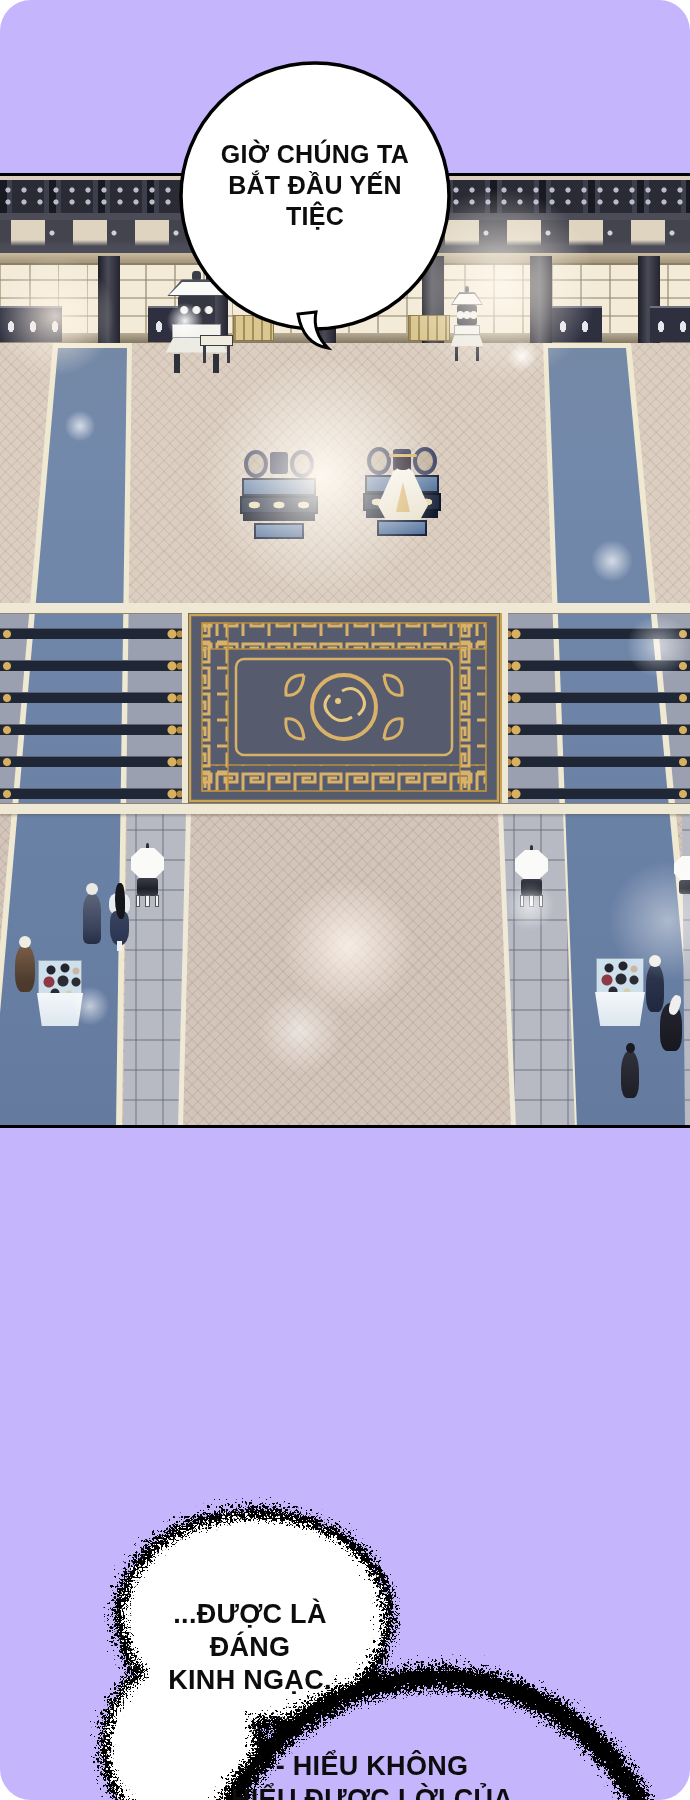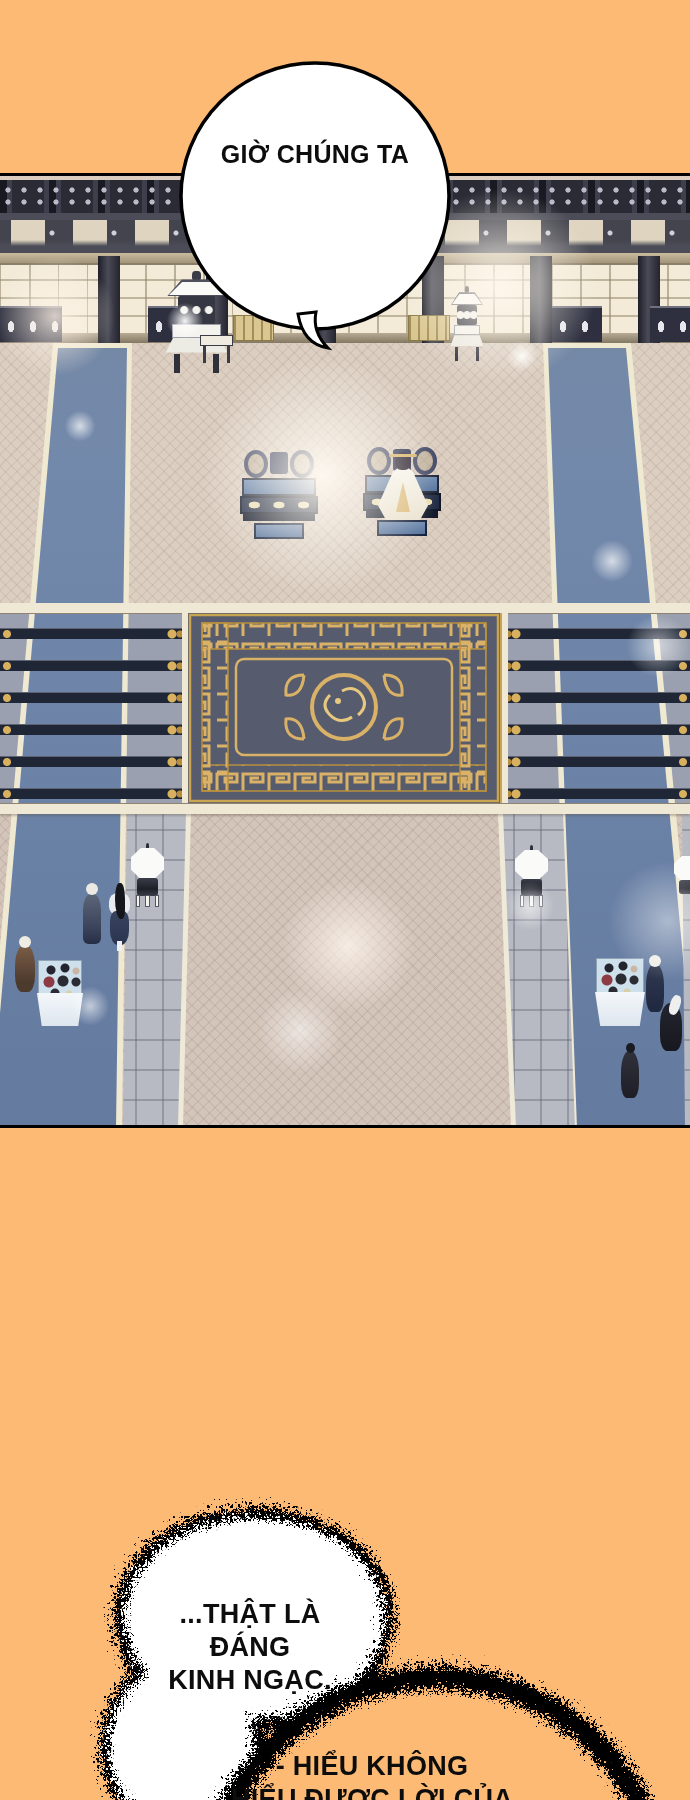--- a/index.html
+++ b/index.html
@@ -1,17 +1,17 @@
 <!DOCTYPE html>
 <html><head>
 <meta charset="utf-8">
 <style>
   html,body{margin:0;padding:0;background:#fff;}
-  .page{position:relative;width:690px;height:1800px;background:#fdba74;overflow:hidden;
-        font-family:"Liberation Sans",sans-serif;}
+  .page{position:relative;width:690px;height:1800px;background:#c4b5fd;overflow:hidden;
+        font-family:"Liberation Sans",sans-serif;border-radius:31px;}
   .a{position:absolute;}
   
   #panel{left:0;top:173px;width:690px;height:955px;border-top:3px solid #000;border-bottom:3px solid #000;
          box-sizing:border-box;overflow:hidden;background:#dbcec1;}
   
   .f-row1{left:0;top:4px;width:690px;height:33px;background-color:#23242c;
     background-image:
       radial-gradient(circle 2.2px at 8px 10px,#b9bcc8 0 2.2px,transparent 3px),
       radial-gradient(circle 2.2px at 8px 22px,#b9bcc8 0 2.2px,transparent 3px),
       repeating-linear-gradient(90deg,#191a21 0 7px,#3d3f4c 7px 12px,#2a2b35 12px 44px,#3d3f4c 44px 49px);
@@ -316,39 +316,40 @@
         radial-gradient(circle 28px at 90px 830px,rgba(255,255,255,.6),rgba(255,255,255,0) 70%),
         radial-gradient(circle 85px at 668px 745px,rgba(255,255,255,.45),rgba(255,255,255,0) 70%);"></div>
   </div>
 
   <svg class="a" style="left:140px;top:30px;z-index:10;" width="360" height="330" viewBox="0 0 360 330">
     <ellipse cx="175" cy="166" rx="134" ry="133" fill="#ffffff" stroke="#000000" stroke-width="3.5"></ellipse>
     <path d="M158 284 Q163 314 188 318 Q172 302 176 282 Z" fill="#ffffff" stroke="#000000" stroke-width="3"></path>
   </svg>
   <div class="a btxt" style="left:205px;top:139px;width:220px;z-index:11;font-size:25px;line-height:31px;">
     <div>GIỜ CHÚNG TA</div>
+    <div>BẮT ĐẦU YẾN TIỆC</div>
   </div>
 
   <svg class="a" style="left:0;top:1440px;z-index:5;" width="690" height="360" viewBox="0 0 690 360">
     <defs>
       <filter id="fuzz" x="-15%" y="-15%" width="130%" height="130%">
         <feTurbulence type="turbulence" baseFrequency="0.29" numOctaves="3" seed="7" result="n"></feTurbulence>
         <feDisplacementMap in="SourceGraphic" in2="n" scale="28" xChannelSelector="R" yChannelSelector="G"></feDisplacementMap>
       </filter>
     </defs>
     <g filter="url(#fuzz)">
       <ellipse cx="248" cy="172" rx="130" ry="100" fill="#ffffff" stroke="#000000" stroke-width="22"></ellipse>
       <ellipse cx="175" cy="300" rx="72" ry="82" fill="#ffffff" stroke="#000000" stroke-width="20"></ellipse>
       <ellipse cx="248" cy="172" rx="130" ry="100" fill="#ffffff"></ellipse>
       <ellipse cx="175" cy="300" rx="72" ry="82" fill="#ffffff"></ellipse>
       <circle cx="430" cy="460" r="228" fill="none" stroke="#000000" stroke-width="24"></circle>
     </g>
   </svg>
   <div class="a btxt" style="left:140px;top:1598px;width:220px;z-index:6;font-size:27px;line-height:33px;">
-    <div>...THẬT LÀ ĐÁNG</div>
+    <div>...ĐƯỢC LÀ ĐÁNG</div>
     <div>KINH NGẠC.</div>
   </div>
   <div class="a btxt" style="left:212px;top:1750px;width:320px;z-index:6;font-size:27px;line-height:33px;">
     <div>- HIỂU KHÔNG</div>
     <div>HIỂU ĐƯỢC LỜI CỦA NGÀI</div>
   </div>
 
 </div>
 
 </body></html>

